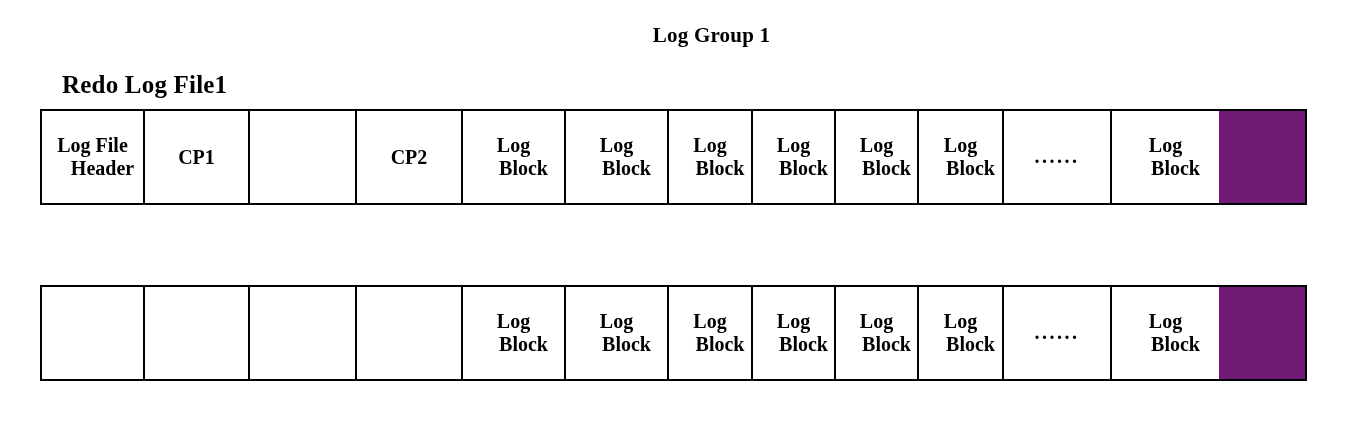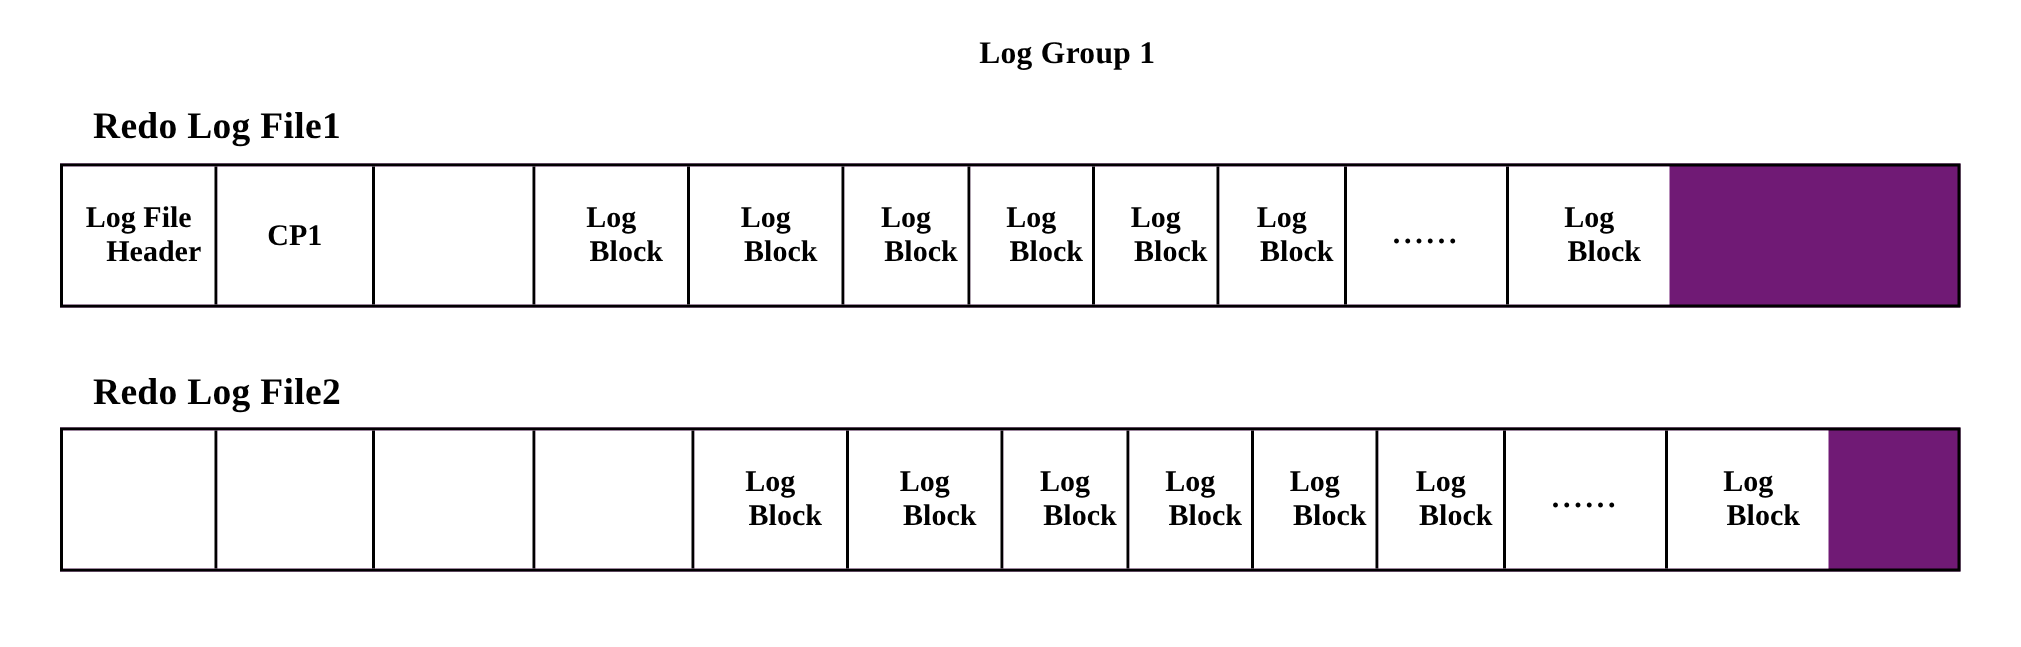--- a/index.html
+++ b/index.html
@@ -101,20 +101,23 @@
 
   <div class="strip row1" id="strip-row-0">
       <div class="cell" style="width: 103px; flex: 0 0 103px;">
         <span class="line1">Log File</span>
         <span class="line2">Header</span>
       </div>
       <div class="cell" style="width: 105px; flex: 0 0 105px; text-align: right;">
         <span class="line1">CP1</span>
       </div>
       <div class="cell empty" style="width: 107px; flex: 0 0 107px;"></div>
+      <div class="cell" style="width: 106px; flex: 0 0 106px;">
+        <span class="line1">CP2</span>
+      </div>
       <div class="cell" style="width: 103px; flex: 0 0 103px;">
         <span class="line1">Log</span>
         <span class="line2">Block</span>
       </div>
       <div class="cell" style="width: 103px; flex: 0 0 103px;">
         <span class="line1">Log</span>
         <span class="line2">Block</span>
       </div>
       <div class="cell" style="width: 84px; flex: 0 0 84px;">
         <span class="line1">Log</span>
@@ -134,21 +137,20 @@
       </div>
       <div class="cell ellipsis" style="width: 108px; flex: 0 0 108px;">
         <span class="line1">......</span>
       </div>
       <div class="cell" style="width: 107px; flex: 0 0 107px;">
         <span class="line1">Log</span>
         <span class="line2">Block</span>
       </div>
     </div>
 
-  <div class="file-label row2">Redo Log File2</div>
 
   <div class="strip row2" id="strip-row-1">
       <div class="cell empty" style="width: 103px; flex: 0 0 103px;"></div>
       <div class="cell empty" style="width: 105px; flex: 0 0 105px;"></div>
       <div class="cell empty" style="width: 107px; flex: 0 0 107px;"></div>
       <div class="cell empty" style="width: 106px; flex: 0 0 106px;"></div>
       <div class="cell" style="width: 103px; flex: 0 0 103px;">
         <span class="line1">Log</span>
         <span class="line2">Block</span>
       </div>

